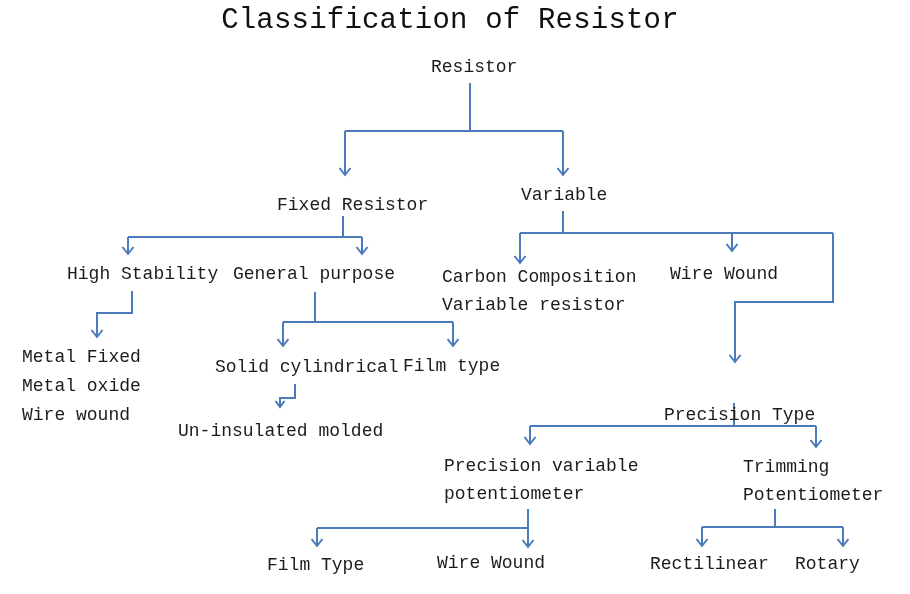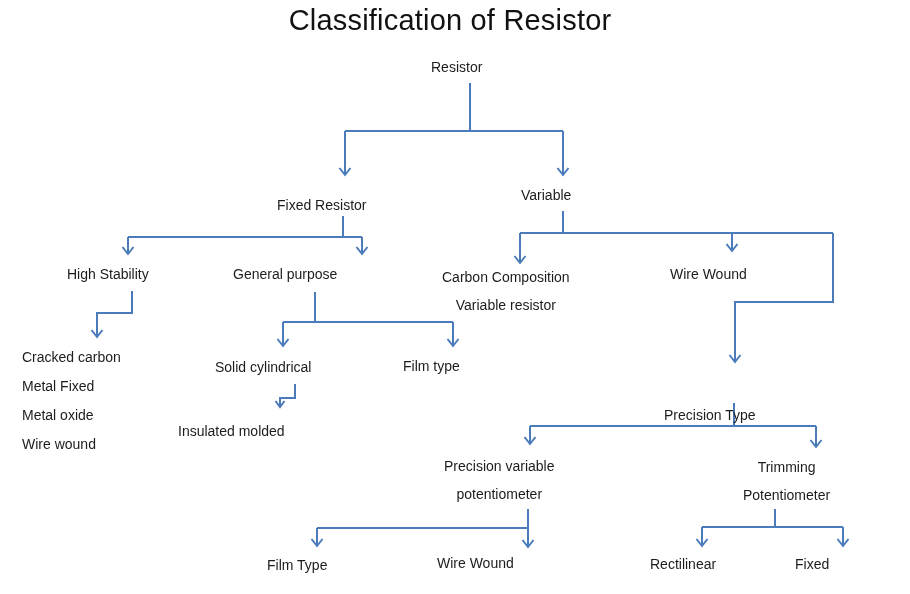--- a/index.html
+++ b/index.html
@@ -6,41 +6,41 @@
     margin: 0;
     padding: 0;
     background: #ffffff;
   }
   .stage {
     position: relative;
     width: 910px;
     height: 594px;
     background: #ffffff;
     overflow: hidden;
-    font-family: Liberation Sans, sans-serif;
+    font-family: Liberation Mono, monospace;
     color: var(--text, #1c1c1c);
   }
   .title {
     position: absolute;
     left: 0;
     top: 4px;
     width: 900px;
     text-align: center;
     font-size: 29px;
     font-weight: 400;
     letter-spacing: 0.2px;
     color: #111111;
   }
   .node {
     position: absolute;
-    font-size: 14px;
+    font-size: 18px;
     line-height: 22px;
     white-space: nowrap;
   }
-  .lh28 div { line-height: 28px; text-align: center; }
+  .lh28 div { line-height: 28px; }
   .lh29 div { line-height: 29px; }
   svg.wires {
     position: absolute;
     left: 0;
     top: 0;
     width: 910px;
     height: 594px;
   }
   svg.wires path {
     stroke: var(--line, #4b7bba);
@@ -118,43 +118,42 @@
   <div class="node" style="left:233px; top:263px;">General purpose</div>
 
   <div class="node lh28" style="left:442px; top:263px;">
     <div>Carbon Composition</div>
     <div>Variable resistor</div>
   </div>
 
   <div class="node" style="left:670px; top:263px;">Wire Wound</div>
 
   <div class="node lh29" style="left:22px; top:343px;">
-    <div>Cracked carbon</div>
     <div>Metal Fixed</div>
     <div>Metal oxide</div>
     <div>Wire wound</div>
   </div>
 
   <div class="node" style="left:215px; top:356px;">Solid cylindrical</div>
   <div class="node" style="left:403px; top:355px;">Film type</div>
 
   <div class="node lh28" style="left:178px; top:417px;">
-    <div>Insulated molded</div>
+    <div>Un-insulated molded</div>
   </div>
 
   <div class="node" style="left:664px; top:376px;margin-top:28px;">Precision Type</div>
 
   <div class="node lh28" style="left:743px; top:453px;">
     <div>Trimming</div>
     <div>Potentiometer</div>
   </div>
 
   <div class="node lh28" style="left:444px; top:452px;">
     <div>Precision variable</div>
     <div>potentiometer</div>
   </div>
 
   <div class="node" style="left:267px; top:554px;">Film Type</div>
   <div class="node" style="left:437px; top:552px;">Wire Wound</div>
   <div class="node" style="left:650px; top:553px;">Rectilinear</div>
-  <div class="node" style="left:795px; top:553px;">Fixed</div>
+  <div class="node" style="left:795px; top:553px;">Rotary</div>
 
 </div>
 
 </body></html>

